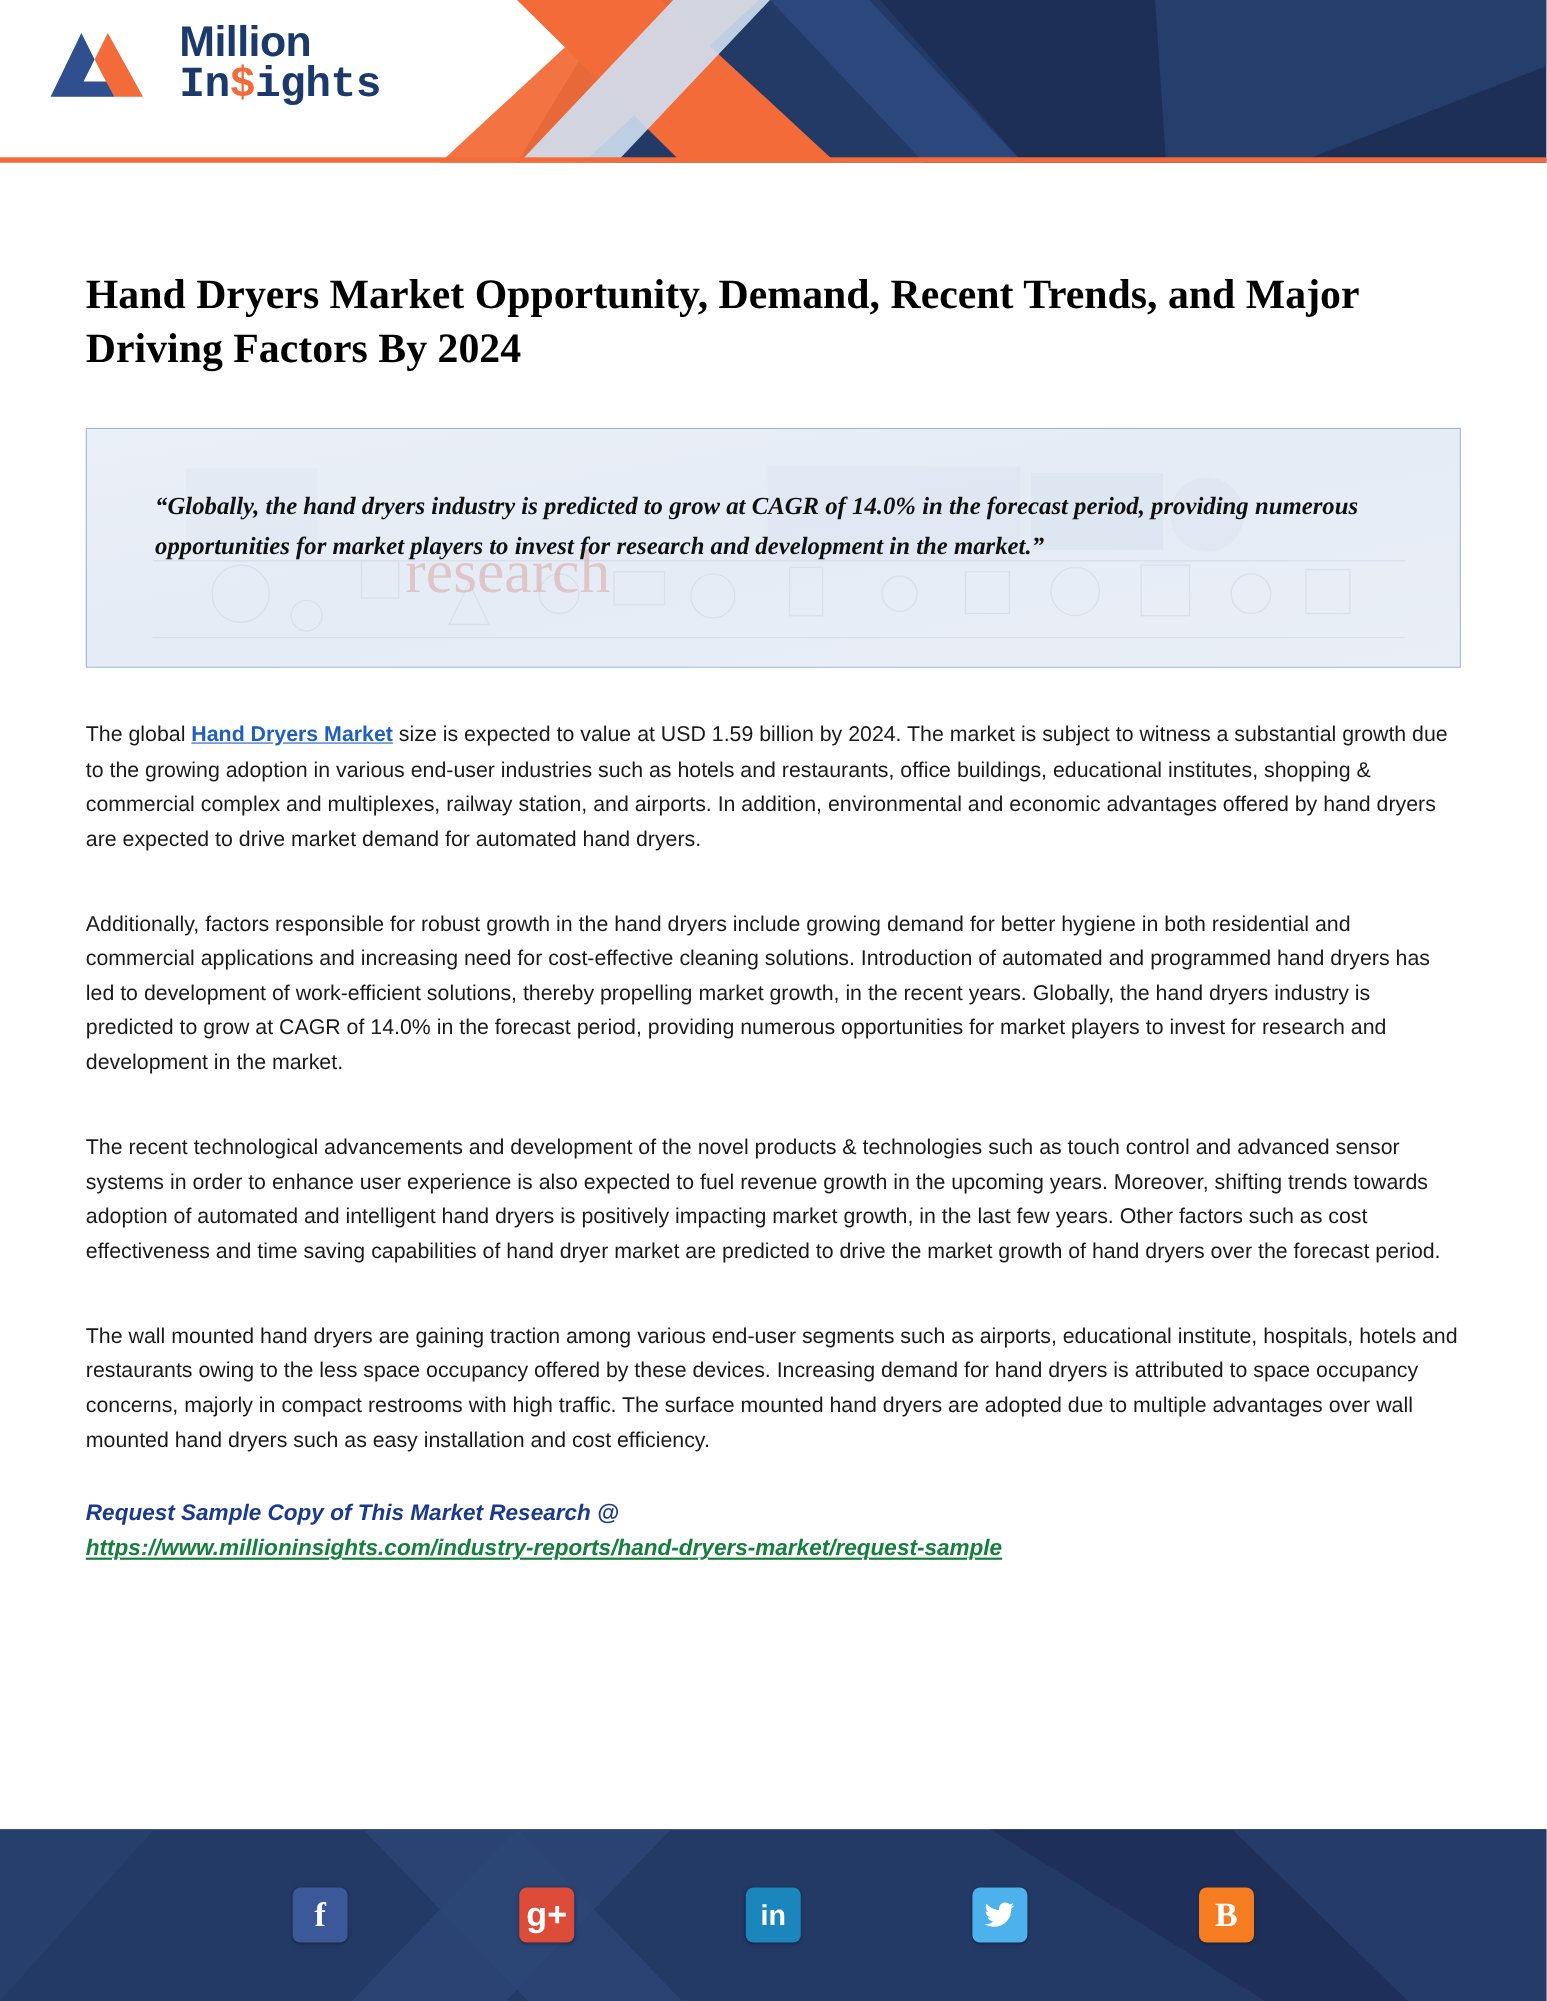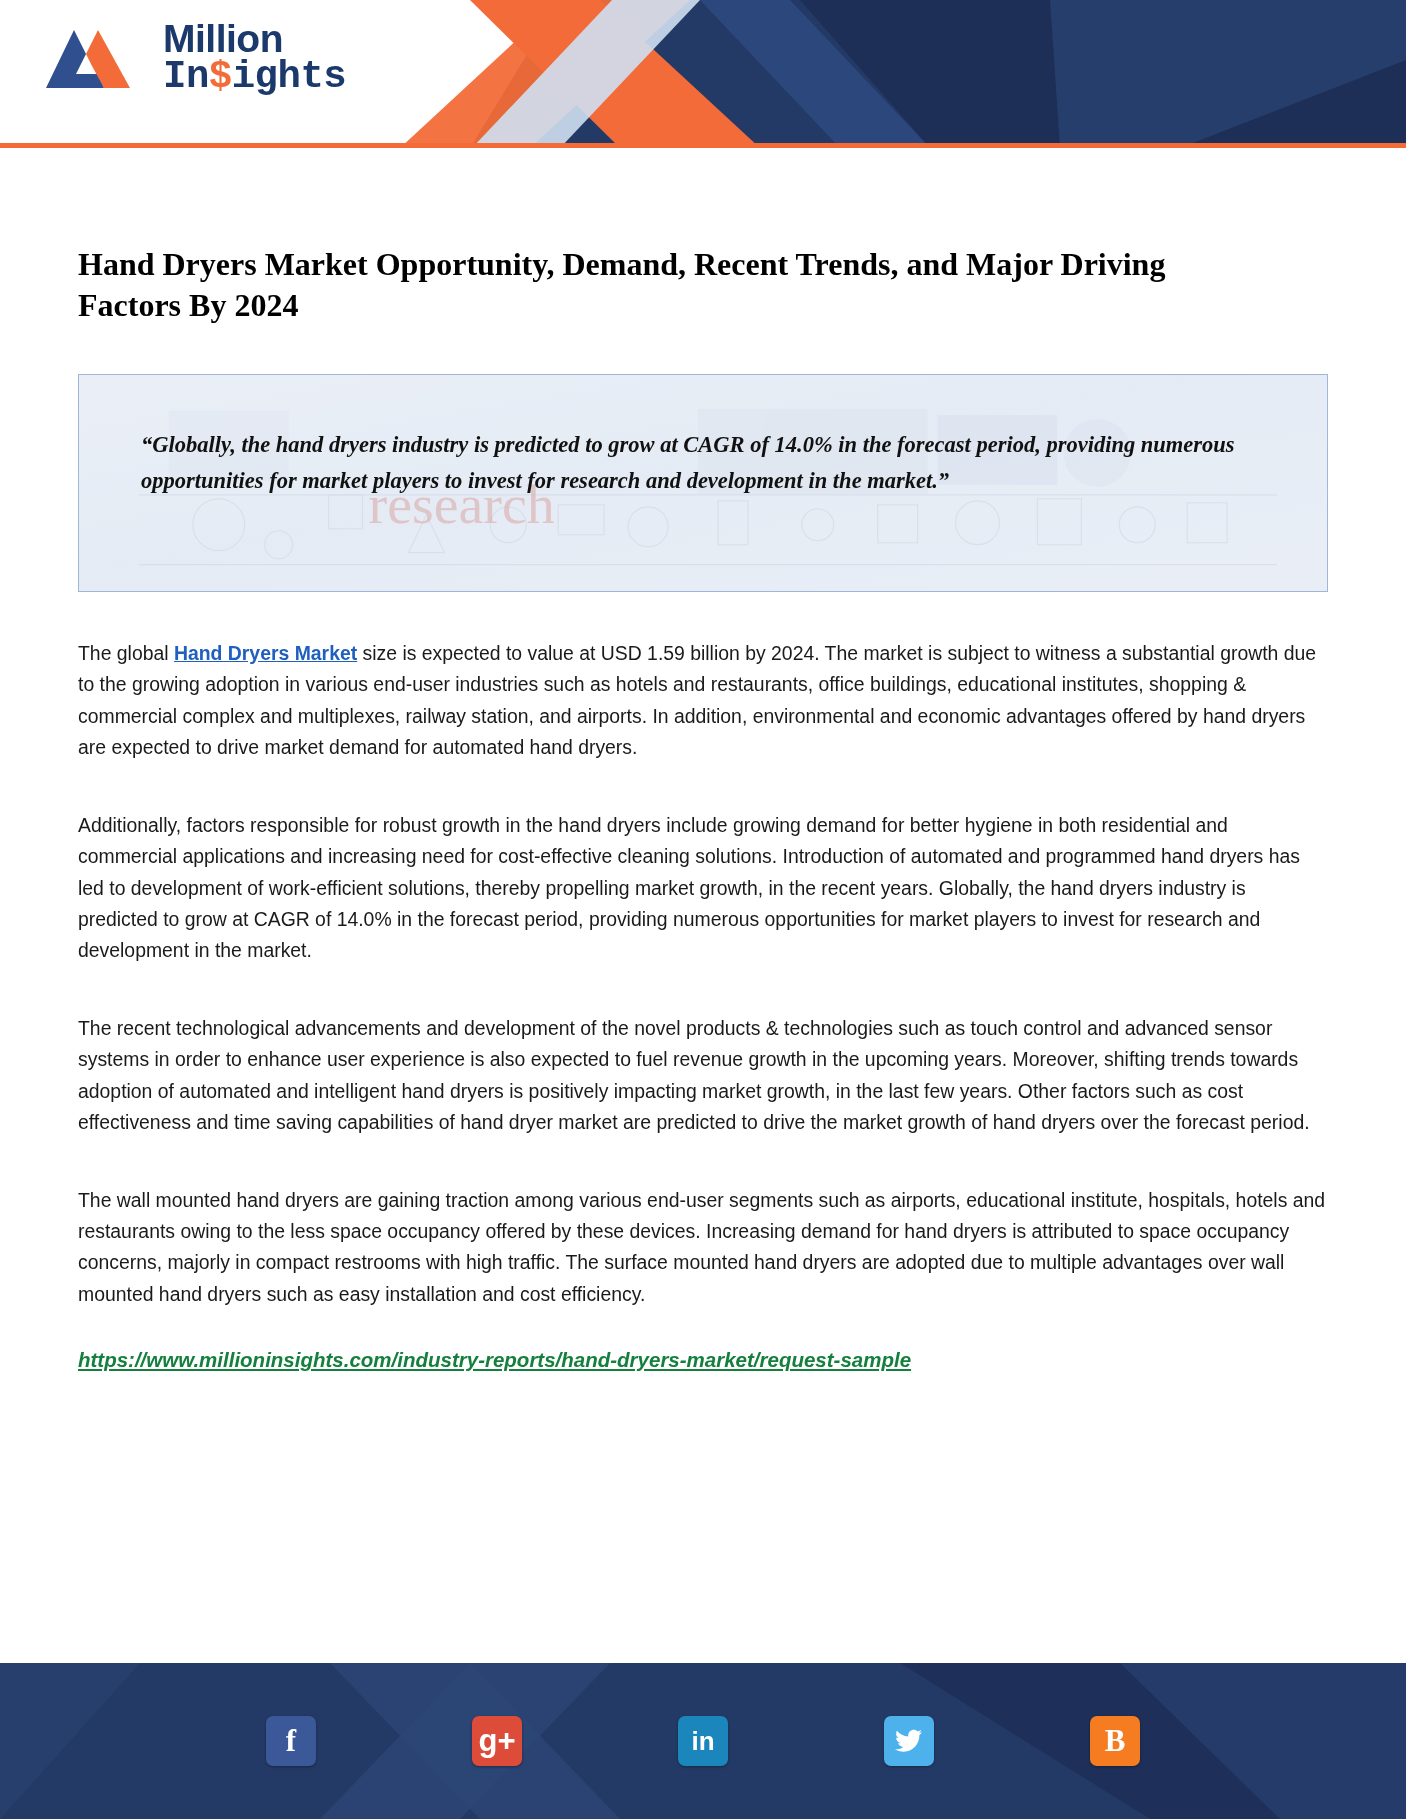--- a/index.html
+++ b/index.html
@@ -64,21 +64,21 @@
   .logo-dollar { color: #f26b38; }
 
   
   .page-body {
     position: relative;
     padding: 0 78px;
   }
   .doc-title {
     margin: 96px 0 0 0;
     font-family: "Liberation Serif", serif;
-    font-size: 32px;
+    font-size: 38px;
     font-weight: bold;
     color: #000000;
     line-height: 1.28;
     max-width: 1180px;
   }
 
   
   .quote-box {
     position: relative;
     margin-top: 48px;
@@ -250,20 +250,21 @@
 
   <p class="para"><span>The global </span><a class="link-inline" href="#">Hand Dryers Market</a><span> size is expected to value at USD 1.59 billion by 2024. The market is subject to witness a substantial growth due to the growing adoption in various end-user industries such as hotels and restaurants, office buildings, educational institutes, shopping &amp; commercial complex and multiplexes, railway station, and airports. In addition, environmental and economic advantages offered by hand dryers are expected to drive market demand for automated hand dryers.</span></p>
 
   <p class="para">Additionally, factors responsible for robust growth in the hand dryers include growing demand for better hygiene in both residential and commercial applications and increasing need for cost-effective cleaning solutions. Introduction of automated and programmed hand dryers has led to development of work-efficient solutions, thereby propelling market growth, in the recent years. Globally, the hand dryers industry is predicted to grow at CAGR of 14.0% in the forecast period, providing numerous opportunities for market players to invest for research and development in the market.</p>
 
   <p class="para">The recent technological advancements and development of the novel products &amp; technologies such as touch control and advanced sensor systems in order to enhance user experience is also expected to fuel revenue growth in the upcoming years. Moreover, shifting trends towards adoption of automated and intelligent hand dryers is positively impacting market growth, in the last few years. Other factors such as cost effectiveness and time saving capabilities of hand dryer market are predicted to drive the market growth of hand dryers over the forecast period.</p>
 
   <p class="para">The wall mounted hand dryers are gaining traction among various end-user segments such as airports, educational institute, hospitals, hotels and restaurants owing to the less space occupancy offered by these devices. Increasing demand for hand dryers is attributed to space occupancy concerns, majorly in compact restrooms with high traffic. The surface mounted hand dryers are adopted due to multiple advantages over wall mounted hand dryers such as easy installation and cost efficiency.</p>
 
   <div class="cta">
+    <span>Request Sample Copy of This Market Research @</span>
     <a class="cta-url" href="#">https://www.millioninsights.com/industry-reports/hand-dryers-market/request-sample</a>
   </div>
 
 </div>
 
 <div class="footer">
   <svg class="footer-art" viewBox="0 0 1406 156" preserveAspectRatio="none">
     <rect x="0" y="0" width="1406" height="156" fill="#243a66"></rect>
     <polygon points="330,0 470,0 620,156 480,156" fill="#2c4575" opacity="0.85"></polygon>
     <polygon points="470,0 610,0 460,156 320,156" fill="#2c4575" opacity="0.85"></polygon>

